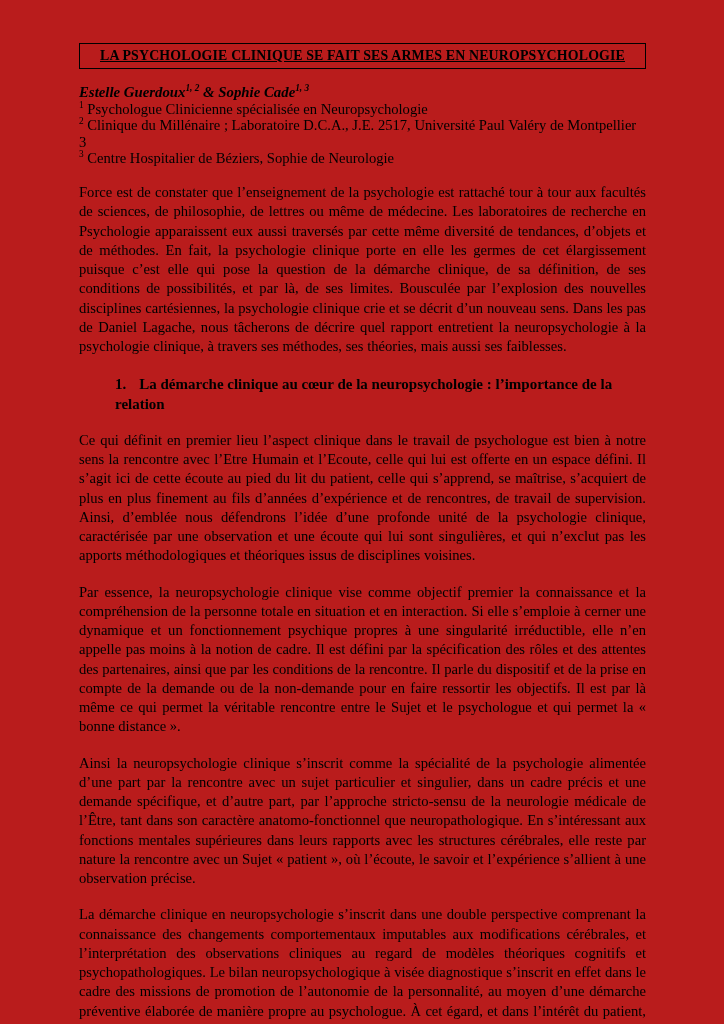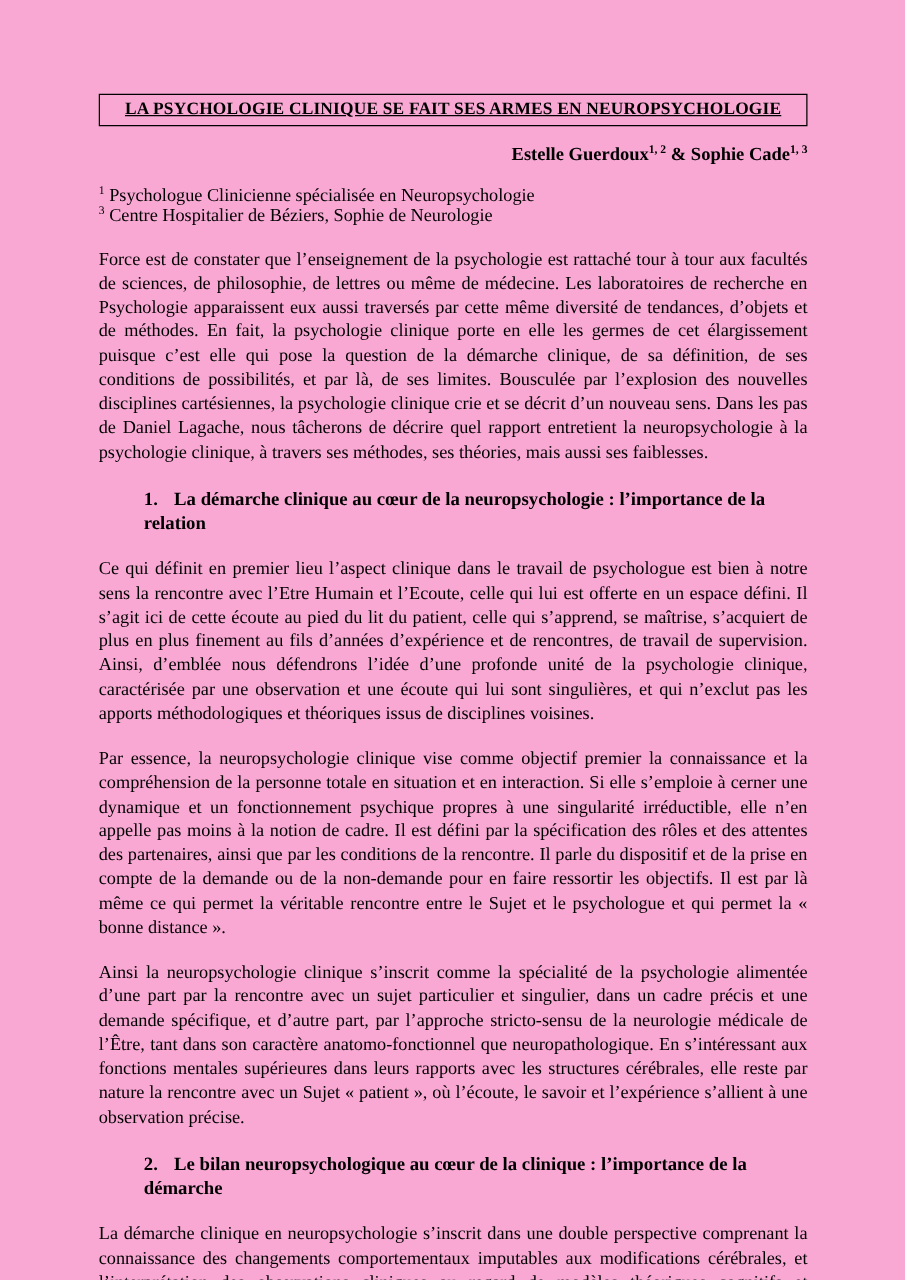--- a/index.html
+++ b/index.html
@@ -1,46 +1,47 @@
 <!DOCTYPE html>
 <html><head>
 <meta charset="utf-8">
 <style>
   html, body { margin: 0; padding: 0; background: #ffffff; }
   .page {
     box-sizing: border-box;
     width: 724px;
     height: 1024px;
-    background: #f9a8d4;
+    background: #b91c1c;
     color: #000000;
-    padding: 75px 78px 0 79px;
+    padding: 43px 78px 0 79px;
     font-family: "Liberation Serif", serif;
     font-size: 14.6px;
     overflow: hidden;
   }
   .title-box {
     border: 1px solid #000000;
     text-align: center;
     padding: 3px 2px 4px;
   }
   .title-text {
     font-weight: bold;
     text-decoration: underline;
     font-size: 13.9px;
     letter-spacing: 0.15px;
     white-space: nowrap;
   }
   .byline {
     margin: 15px 0 0;
-    text-align: right;
+    text-align: left;
     font-weight: bold;
     font-size: 14.8px;
+    font-style: italic;
   }
   sup { font-size: 9.3px; line-height: 0; }
-  .affiliations { margin-top: 16px; }
+  .affiliations { }
   .affil-line { margin: 0; line-height: 16.3px; text-align: left; }
   .para {
     margin: 17px 0 0;
     text-align: justify;
     line-height: 19.25px;
   }
   .heading {
     margin: 19px 0 0;
     padding-left: 36px;
     font-size: 15px;
@@ -55,28 +56,28 @@
 <div class="page">
 
   <div class="title-box">
     <span class="title-text">LA PSYCHOLOGIE CLINIQUE SE FAIT SES ARMES EN NEUROPSYCHOLOGIE</span>
   </div>
 
   <p class="byline"><span>Estelle Guerdoux</span><sup>1, 2</sup><span> &amp; </span><span>Sophie Cade</span><sup>1, 3</sup></p>
 
   <div class="affiliations">
     <p class="affil-line"><sup>1</sup> <span>Psychologue Clinicienne spécialisée en Neuropsychologie</span></p>
+    <p class="affil-line"><sup>2</sup> <span>Clinique du Millénaire ; Laboratoire D.C.A., J.E. 2517, Université Paul Valéry de Montpellier 3</span></p>
     <p class="affil-line"><sup>3</sup> <span>Centre Hospitalier de Béziers, Sophie de Neurologie</span></p>
   </div>
 
   <p class="para">Force est de constater que l’enseignement de la psychologie est rattaché tour à tour aux facultés de sciences, de philosophie, de lettres ou même de médecine. Les laboratoires de recherche en Psychologie apparaissent eux aussi traversés par cette même diversité de tendances, d’objets et de méthodes. En fait, la psychologie clinique porte en elle les germes de cet élargissement puisque c’est elle qui pose la question de la démarche clinique, de sa définition, de ses conditions de possibilités, et par là, de ses limites. Bousculée par l’explosion des nouvelles disciplines cartésiennes, la psychologie clinique crie et se décrit d’un nouveau sens. Dans les pas de Daniel Lagache, nous tâcherons de décrire quel rapport entretient la neuropsychologie à la psychologie clinique, à travers ses méthodes, ses théories, mais aussi ses faiblesses.</p>
 
   <h2 class="heading"><span class="hnum">1.</span><span>La démarche clinique au cœur de la neuropsychologie : l’importance de la relation</span></h2>
 
   <p class="para">Ce qui définit en premier lieu l’aspect clinique dans le travail de psychologue est bien à notre sens la rencontre avec l’Etre Humain et l’Ecoute, celle qui lui est offerte en un espace défini. Il s’agit ici de cette écoute au pied du lit du patient, celle qui s’apprend, se maîtrise, s’acquiert de plus en plus finement au fils d’années d’expérience et de rencontres, de travail de supervision. Ainsi, d’emblée nous défendrons l’idée d’une profonde unité de la psychologie clinique, caractérisée par une observation et une écoute qui lui sont singulières, et qui n’exclut pas les apports méthodologiques et théoriques issus de disciplines voisines.</p>
   <p class="para">Par essence, la neuropsychologie clinique vise comme objectif premier la connaissance et la compréhension de la personne totale en situation et en interaction. Si elle s’emploie à cerner une dynamique et un fonctionnement psychique propres à une singularité irréductible, elle n’en appelle pas moins à la notion de cadre. Il est défini par la spécification des rôles et des attentes des partenaires, ainsi que par les conditions de la rencontre. Il parle du dispositif et de la prise en compte de la demande ou de la non-demande pour en faire ressortir les objectifs. Il est par là même ce qui permet la véritable rencontre entre le Sujet et le psychologue et qui permet la « bonne distance ».</p>
   <p class="para">Ainsi la neuropsychologie clinique s’inscrit comme la spécialité de la psychologie alimentée d’une part par la rencontre avec un sujet particulier et singulier, dans un cadre précis et une demande spécifique, et d’autre part, par l’approche stricto-sensu de la neurologie médicale de l’Être, tant dans son caractère anatomo-fonctionnel que neuropathologique. En s’intéressant aux fonctions mentales supérieures dans leurs rapports avec les structures cérébrales, elle reste par nature la rencontre avec un Sujet « patient », où l’écoute, le savoir et l’expérience s’allient à une observation précise.</p>
 
-  <h2 class="heading"><span class="hnum">2.</span><span>Le bilan neuropsychologique au cœur de la clinique : l’importance de la démarche</span></h2>
 
   <p class="para">La démarche clinique en neuropsychologie s’inscrit dans une double perspective comprenant la connaissance des changements comportementaux imputables aux modifications cérébrales, et l’interprétation des observations cliniques au regard de modèles théoriques cognitifs et psychopathologiques. Le bilan neuropsychologique à visée diagnostique s’inscrit en effet dans le cadre des missions de promotion de l’autonomie de la personnalité, au moyen d’une démarche préventive élaborée de manière propre au psychologue. À cet égard, et dans l’intérêt du patient, l’acte de bilan neuropsychologique à visée diagnostique ne peut faire l’économie d’au moins cinq étapes : l’entretien clinique, l’évaluation des fonctions cognitives, l’interprétation des matériaux cliniques, l’orientation de la prise en charge et la transmission des écrits.</p>
 
 </div>
 
 </body></html>

